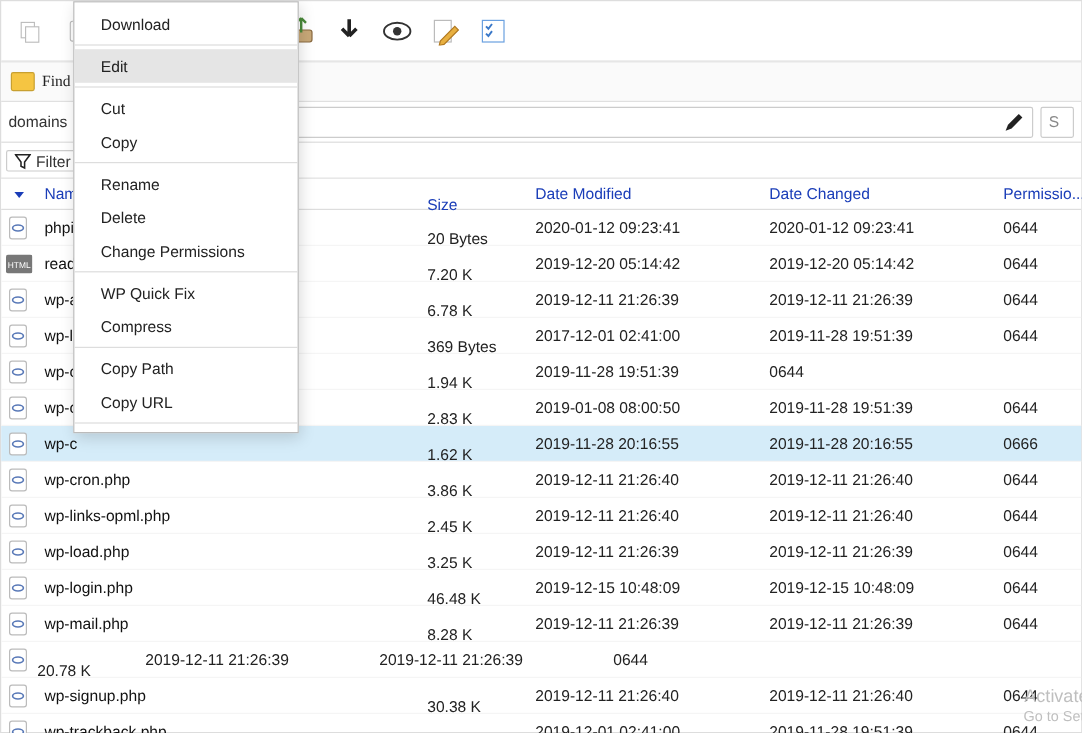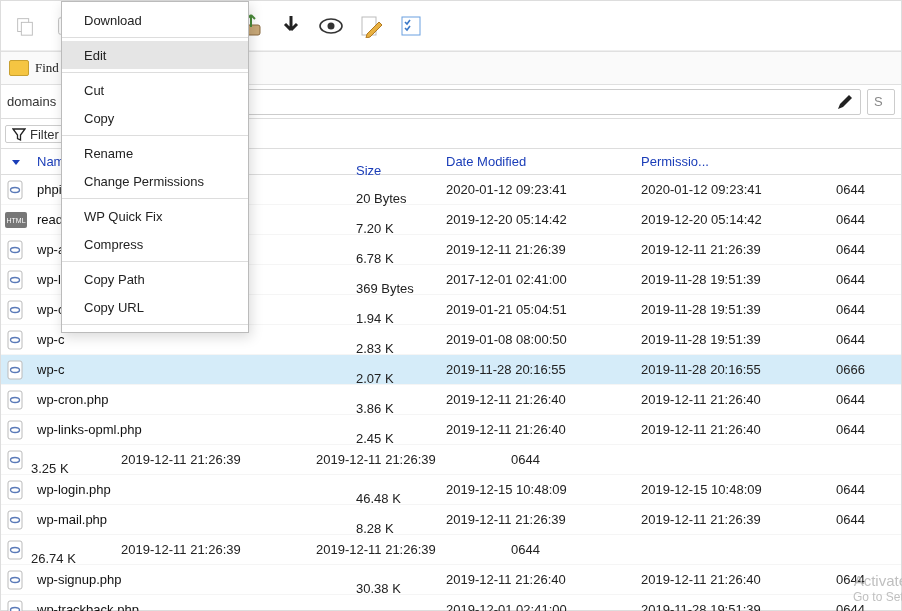--- a/index.html
+++ b/index.html
@@ -264,20 +264,21 @@
   <div class="grid">
     <div class="hdr">
       <div class="col-icon" style="display:flex;justify-content:center;align-items:center;">
         <svg width="10" height="10" viewBox="0 0 10 10">
             <path d="M5 8L1 3h8z" fill="#1a3db8"></path>
           </svg>
       </div>
       <div class="col-name">Name</div>
       <div class="col-size">Size</div>
       <div class="col-mod">Date Modified</div>
+      <div class="col-chg">Date Changed</div>
       <div class="col-perm">Permissio...</div>
     </div>
     <div id="rows">
         <div class="row">
           <div class="file-icon">
             <svg width="20" height="20" viewBox="0 0 20 20">
               <rect x="2" y="1" width="14" height="18" rx="2" fill="#fff" stroke="#bbb"></rect>
               <ellipse cx="9" cy="10" rx="4.5" ry="2.5" fill="none" stroke="#5a7ab8" stroke-width="1.4"></ellipse>
             </svg>
           </div>
@@ -328,21 +329,20 @@
         </div>
         <div class="row">
           <div class="file-icon">
             <svg width="20" height="20" viewBox="0 0 20 20">
               <rect x="2" y="1" width="14" height="18" rx="2" fill="#fff" stroke="#bbb"></rect>
               <ellipse cx="9" cy="10" rx="4.5" ry="2.5" fill="none" stroke="#5a7ab8" stroke-width="1.4"></ellipse>
             </svg>
           </div>
           <div class="col-name">wp-c</div>
           <div class="col-size">1.94 K</div>
-          <div class="col-mod">2019-01-21 05:04:51</div>
           <div class="col-chg">2019-11-28 19:51:39</div>
           <div class="col-perm">0644</div>
         </div>
         <div class="row">
           <div class="file-icon">
             <svg width="20" height="20" viewBox="0 0 20 20">
               <rect x="2" y="1" width="14" height="18" rx="2" fill="#fff" stroke="#bbb"></rect>
               <ellipse cx="9" cy="10" rx="4.5" ry="2.5" fill="none" stroke="#5a7ab8" stroke-width="1.4"></ellipse>
             </svg>
           </div>
@@ -353,21 +353,21 @@
           <div class="col-perm">0644</div>
         </div>
         <div class="row selected">
           <div class="file-icon">
             <svg width="20" height="20" viewBox="0 0 20 20">
               <rect x="2" y="1" width="14" height="18" rx="2" fill="#fff" stroke="#bbb"></rect>
               <ellipse cx="9" cy="10" rx="4.5" ry="2.5" fill="none" stroke="#5a7ab8" stroke-width="1.4"></ellipse>
             </svg>
           </div>
           <div class="col-name">wp-c</div>
-          <div class="col-size">2.07 K</div>
+          <div class="col-size">1.62 K</div>
           <div class="col-mod">2019-11-28 20:16:55</div>
           <div class="col-chg">2019-11-28 20:16:55</div>
           <div class="col-perm">0666</div>
         </div>
         <div class="row">
           <div class="file-icon">
             <svg width="20" height="20" viewBox="0 0 20 20">
               <rect x="2" y="1" width="14" height="18" rx="2" fill="#fff" stroke="#bbb"></rect>
               <ellipse cx="9" cy="10" rx="4.5" ry="2.5" fill="none" stroke="#5a7ab8" stroke-width="1.4"></ellipse>
             </svg>
@@ -391,20 +391,21 @@
           <div class="col-chg">2019-12-11 21:26:40</div>
           <div class="col-perm">0644</div>
         </div>
         <div class="row">
           <div class="file-icon">
             <svg width="20" height="20" viewBox="0 0 20 20">
               <rect x="2" y="1" width="14" height="18" rx="2" fill="#fff" stroke="#bbb"></rect>
               <ellipse cx="9" cy="10" rx="4.5" ry="2.5" fill="none" stroke="#5a7ab8" stroke-width="1.4"></ellipse>
             </svg>
           </div>
+          <div class="col-name">wp-load.php</div>
           <div class="col-size">3.25 K</div>
           <div class="col-mod">2019-12-11 21:26:39</div>
           <div class="col-chg">2019-12-11 21:26:39</div>
           <div class="col-perm">0644</div>
         </div>
         <div class="row">
           <div class="file-icon">
             <svg width="20" height="20" viewBox="0 0 20 20">
               <rect x="2" y="1" width="14" height="18" rx="2" fill="#fff" stroke="#bbb"></rect>
               <ellipse cx="9" cy="10" rx="4.5" ry="2.5" fill="none" stroke="#5a7ab8" stroke-width="1.4"></ellipse>
@@ -429,21 +430,21 @@
           <div class="col-chg">2019-12-11 21:26:39</div>
           <div class="col-perm">0644</div>
         </div>
         <div class="row">
           <div class="file-icon">
             <svg width="20" height="20" viewBox="0 0 20 20">
               <rect x="2" y="1" width="14" height="18" rx="2" fill="#fff" stroke="#bbb"></rect>
               <ellipse cx="9" cy="10" rx="4.5" ry="2.5" fill="none" stroke="#5a7ab8" stroke-width="1.4"></ellipse>
             </svg>
           </div>
-          <div class="col-size">26.74 K</div>
+          <div class="col-size">20.78 K</div>
           <div class="col-mod">2019-12-11 21:26:39</div>
           <div class="col-chg">2019-12-11 21:26:39</div>
           <div class="col-perm">0644</div>
         </div>
         <div class="row">
           <div class="file-icon">
             <svg width="20" height="20" viewBox="0 0 20 20">
               <rect x="2" y="1" width="14" height="18" rx="2" fill="#fff" stroke="#bbb"></rect>
               <ellipse cx="9" cy="10" rx="4.5" ry="2.5" fill="none" stroke="#5a7ab8" stroke-width="1.4"></ellipse>
             </svg>
@@ -472,20 +473,21 @@
 
   <div class="ctx" id="ctx">
       <div class="mi">Download</div>
       <div class="sep"></div>
       <div class="mi hover">Edit</div>
       <div class="sep"></div>
       <div class="mi">Cut</div>
       <div class="mi">Copy</div>
       <div class="sep"></div>
       <div class="mi">Rename</div>
+      <div class="mi">Delete</div>
       <div class="mi">Change Permissions</div>
       <div class="sep"></div>
       <div class="mi">WP Quick Fix</div>
       <div class="mi">Compress</div>
       <div class="sep"></div>
       <div class="mi">Copy Path</div>
       <div class="mi">Copy URL</div>
       <div class="sep"></div>
     </div>
 

